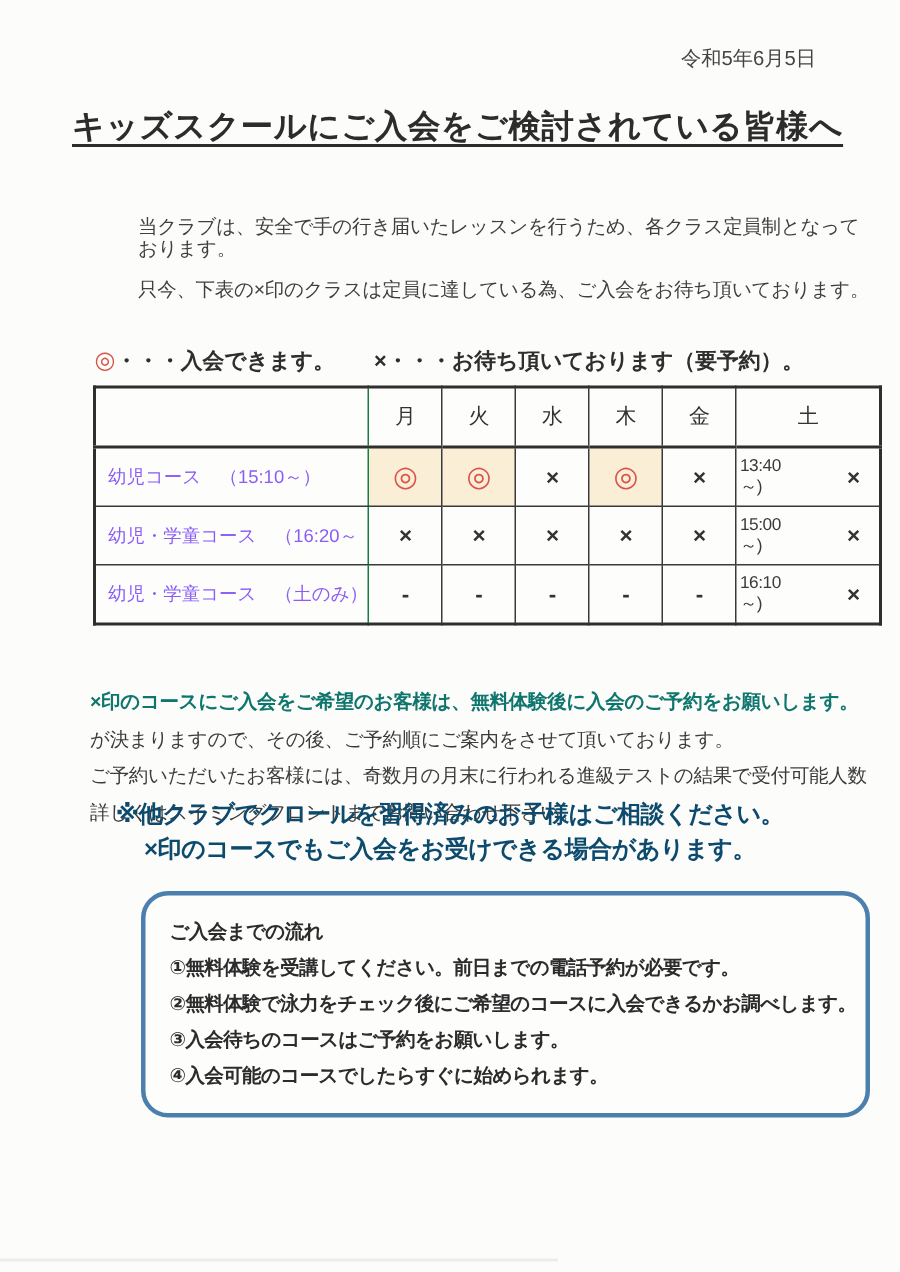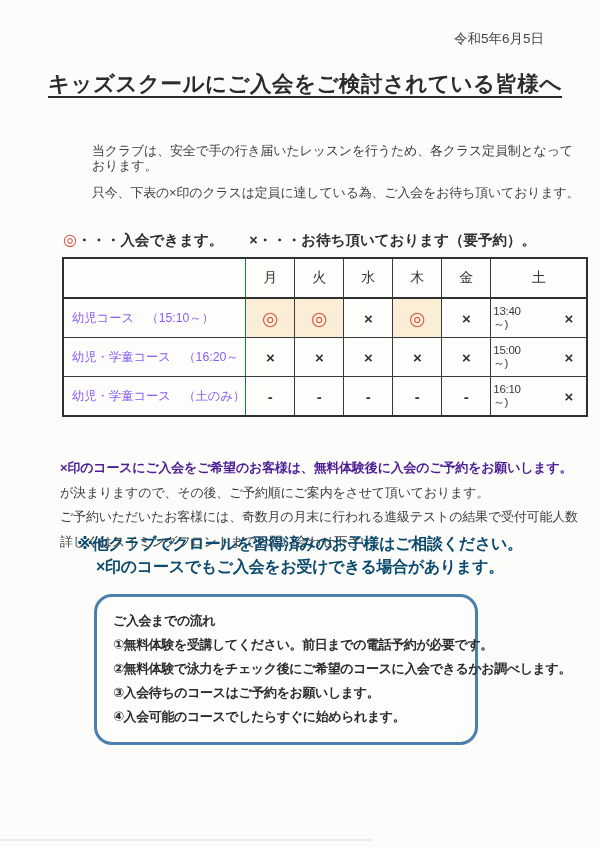--- a/index.html
+++ b/index.html
@@ -82,31 +82,31 @@
   }
   .sat-time{font-size:11.5px;color:#3a3a3a;letter-spacing:-0.3px;}
   .sat-sym{font-size:15px;font-weight:bold;color:#333;}
   .sat-sym.ok{font-size:19px;color:#d9544a;}
   
   .notes{
     position:absolute;top:456px;left:60px;right:14px;
     font-size:13px;color:#3c3c3c;
   }
   .notes p{margin:0;line-height:24.5px;letter-spacing:-0.2px;}
-  .notes p.strong{font-weight:bold;color:#4c1d95;}
+  .notes p.strong{font-weight:bold;color:#0f766e;}
   
   .red-notes{
     position:absolute;top:532px;left:0;right:0;
     text-align:center;
     font-size:16px;font-weight:bold;color:#0c4a6e;
   }
   .red-notes p{margin:0;line-height:23px;letter-spacing:-0.3px;}
   
   .flow-box{
-    position:absolute;top:594px;left:94px;width:384px;
+    position:absolute;top:594px;left:94px;width:486px;
     box-sizing:border-box;
     border:3px solid #4a7fae;
     border-radius:18px;
     background:#fdfdfc;
     padding:12px 14px 13px 16px;
   }
   .flow-box p{
     margin:0;line-height:24px;
     font-size:13px;font-weight:bold;color:#2c2c2c;
     letter-spacing:-0.4px;white-space:nowrap;

